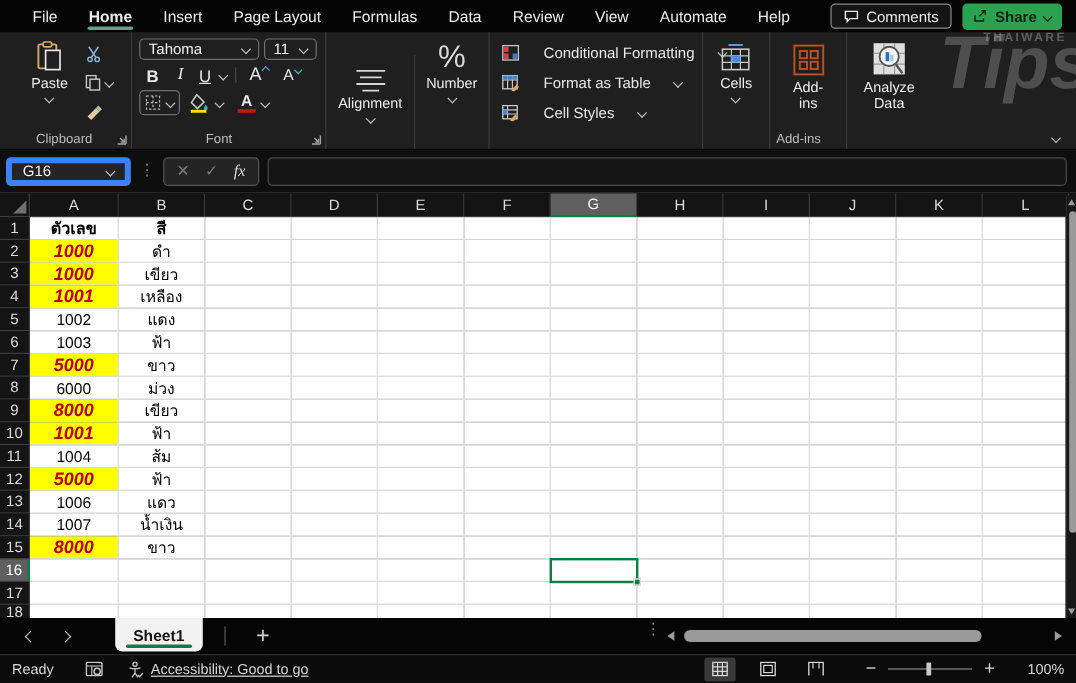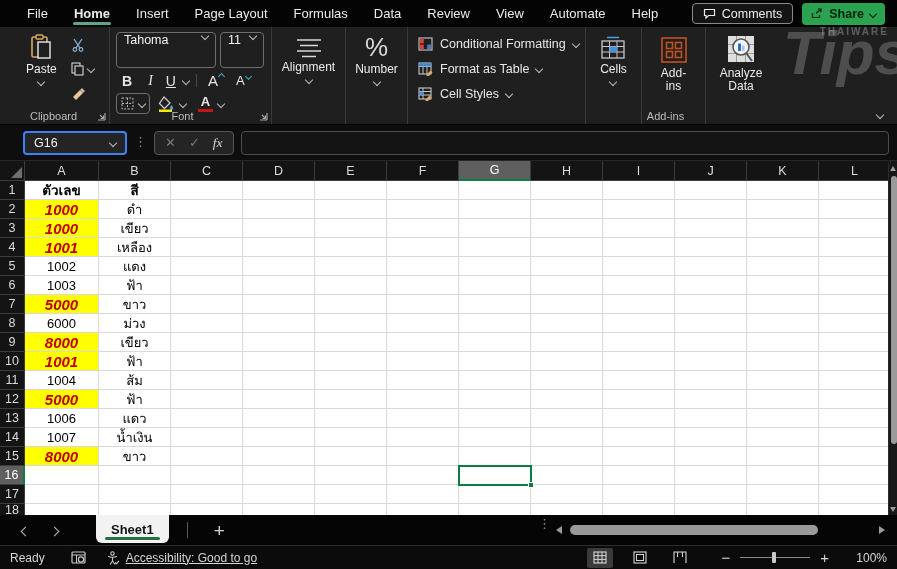--- a/index.html
+++ b/index.html
@@ -24,41 +24,41 @@
   .group{position:relative;border-right:1px solid #3a3a3a;padding:5px 6px 16px 6px;display:flex;align-items:flex-start;}
   .group-label{position:absolute;left:0;right:16px;bottom:2px;text-align:center;font-size:11px;color:#bdbdbd;}
   .launcher{position:absolute;right:3px;bottom:3px;opacity:.85;}
   .bigbtn{display:flex;flex-direction:column;align-items:center;justify-content:flex-start;gap:3px;
           padding:2px 6px;color:#ececec;font-size:12px;border-radius:3px;}
   .bigbtn .lbl{line-height:1.05;text-align:center;}
   .chev{display:inline-block;width:6px;height:6px;border-right:1.6px solid #bdbdbd;border-bottom:1.6px solid #bdbdbd;
         transform:rotate(45deg);flex:0 0 auto;}
   .minicol{display:flex;flex-direction:column;justify-content:flex-start;gap:4px;padding-top:3px;margin-left:4px;}
   .minibtn{height:20px;display:flex;align-items:center;gap:4px;padding:0 4px;border-radius:3px;color:#d8d8d8;}
-  .fselect{display:flex;justify-content:space-between;border:1px solid #6e6e6e;border-radius:4px;
-           height:36px;padding:0 7px;color:#f2f2f2;font-size:12.5px;background:#1f1f1f;}
+  .fselect{display:flex;align-items:center;justify-content:space-between;border:1px solid #6e6e6e;border-radius:4px;
+           height:18px;padding:0 7px;color:#f2f2f2;font-size:12.5px;background:#1f1f1f;}
   .fontrow{display:flex;align-items:center;gap:4px;}
   .fmt-b{font-weight:bold;font-size:14px;color:#e6e6e6;padding:0 6px;}
   .fmt-i{font-style:italic;font-family:"Liberation Serif",serif;font-size:14px;color:#e6e6e6;padding:0 6px;}
   .fmt-u{text-decoration:underline;font-size:14px;color:#e6e6e6;padding:0 3px;}
   .vdiv{width:1px;background:#464646;align-self:stretch;margin:2px 3px;}
   .alpha-up,.alpha-dn{font-size:15px;color:#e6e6e6;display:flex;align-items:flex-start;gap:1px;padding:0 4px;}
   .alpha-dn{font-size:13px;}
   .cchev{width:5px;height:5px;border-right:1.6px solid #4aa3e0;border-bottom:1.6px solid #4aa3e0;display:inline-block;}
   .cchev.up{transform:rotate(-135deg);margin-top:2px;}
   .cchev.dn{transform:rotate(45deg);border-color:#3fb6b2;margin-top:1px;}
   .borderbtn{display:flex;align-items:center;border:1px solid #6e6e6e;border-radius:4px;height:21px;padding:0 4px;gap:5px;}
   .swatchbtn{display:flex;align-items:center;gap:5px;height:21px;padding:0 4px;border-radius:3px;}
-  .style-row{display:flex;align-items:center;gap:7px;height:25px;color:#e8e8e8;font-size:12.5px;white-space:nowrap;padding:0 4px;}
+  .style-row{display:flex;align-items:center;gap:20px;height:25px;color:#e8e8e8;font-size:12.5px;white-space:nowrap;padding:0 4px;}
   .collapse-chev{position:absolute;right:14px;bottom:6px;}
 
   
   .formula-row{height:36px;background:#0e0e0e;display:flex;align-items:center;gap:7px;padding:0 5px;border-bottom:1px solid #262626;}
-  .name-box{width:104px;height:24px;border:2px solid #3b82f6;border-radius:4px;background:#242424;display:flex;
-            align-items:center;justify-content:space-between;padding:0 9px;color:#f2f2f2;font-size:12.5px;margin-left:18px;}
+  .name-box{width:104px;height:24px;border:5px solid #3b82f6;border-radius:4px;background:#242424;display:flex;
+            align-items:center;justify-content:space-between;padding:0 9px;color:#f2f2f2;font-size:12.5px;}
   .vdots{color:#8a8a8a;font-size:13px;letter-spacing:0;line-height:.35;display:flex;flex-direction:column;align-items:center;}
   .fx-group{height:24px;border:1px solid #555;border-radius:4px;background:#242424;display:flex;align-items:center;
             gap:13px;padding:0 10px;}
   .fx-x{color:#7a7a7a;font-size:13px;}
   .fx-ok{color:#7a7a7a;font-size:13px;}
   .fx-fx{color:#d8d8d8;font-size:13.5px;font-style:italic;font-family:"Liberation Serif",serif;}
   .formula-input{flex:1;height:24px;border:1px solid #4c4c4c;border-radius:4px;background:#141414;margin-right:3px;}
 
   
   .grid{position:relative;height:354px;background:#161616;overflow:hidden;}
@@ -265,21 +265,21 @@
       </div>
       <span class="group-label">Font</span>
       <span class="launcher">
         <svg width="9" height="9" viewBox="0 0 9 9">
             <path d="M1 8h7M8 1v7" stroke="#bdbdbd" stroke-width="1.2" fill="none"></path>
             <path d="M3 3l3.5 3.5M6.5 3.6v2.9h-2.9" stroke="#bdbdbd" stroke-width="1.1" fill="none"></path>
           </svg>
       </span>
     </div>
 
-    <div class="group" style="width:74px;justify-content:center;">
+    <div class="group" style="width:74px;justify-content:center;margin-top:19px;">
       <div class="bigbtn">
         <span style="padding-top:4px;">
           <svg width="26" height="20" viewBox="0 0 26 20">
               <path d="M1 2h24M4 7.5h18M1 13h24M6 18.5h14" stroke="#d8d8d8" stroke-width="1.5"></path>
             </svg>
         </span>
         <span class="lbl">Alignment</span>
         <span class="chev"></span>
       </div>
     </div>

